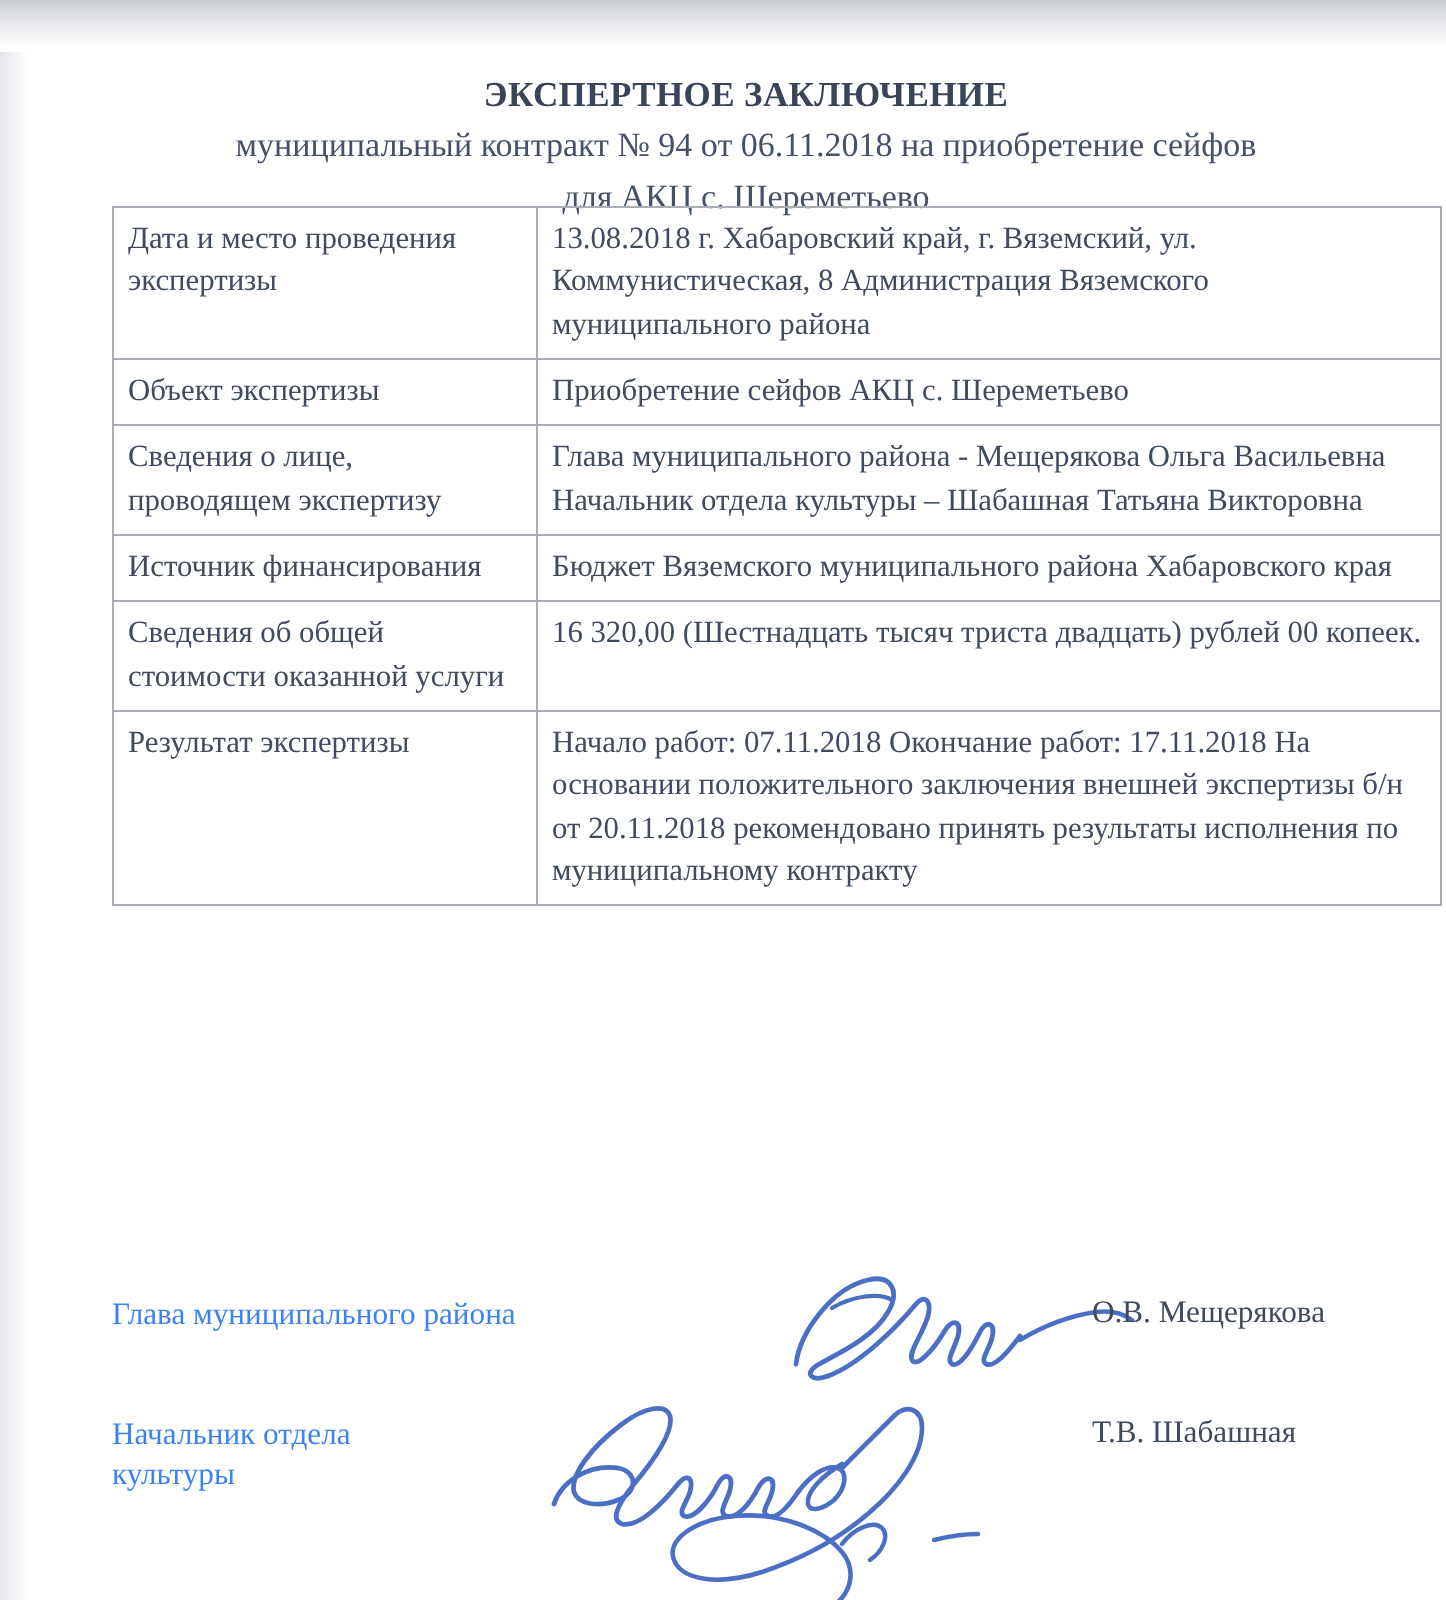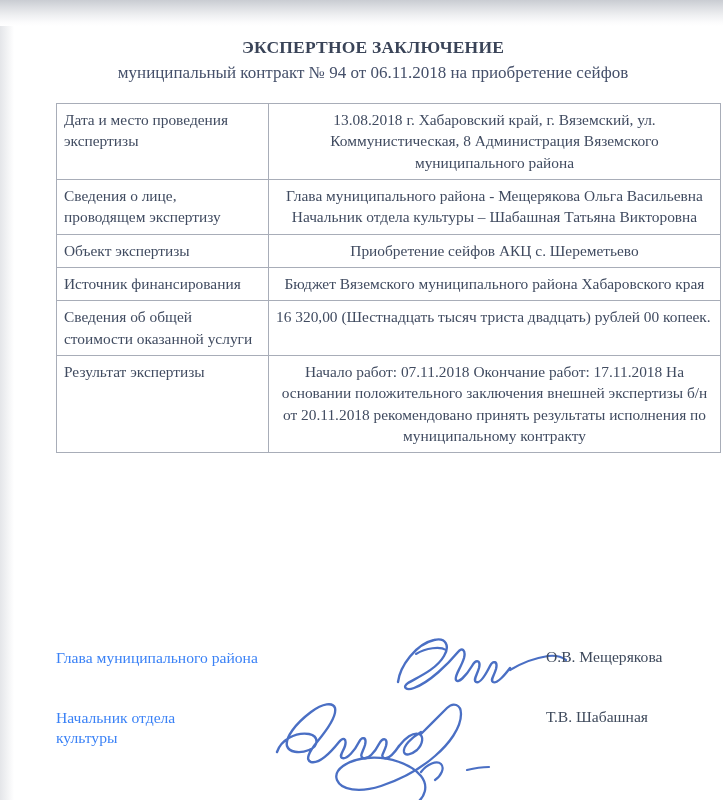--- a/index.html
+++ b/index.html
@@ -88,21 +88,20 @@
     vertical-align: top;
     padding: 5px 7px 6px 7px;
     line-height: 1.385;
     margin-top: 31px;
   }
   .doc-table td.label {
     width: 197px;
   }
   .doc-table td.value {
     width: 437px;
-    text-align: center;
   }
   .doc-table td.value.justified {
     text-align: justify;
     text-justify: inter-word;
   }
   .pad-tall { padding-bottom: 30px; }
   .pad-mid  { padding-bottom: 20px; }
   .pad-small{ padding-bottom: 12px; }
 
   
@@ -158,38 +157,39 @@
 <body>
 
 <div class="page">
 
   <div class="scan-left-shade"></div>
   <div class="scan-top-shade"></div>
 
   <div class="title-block">
     <div class="doc-title">ЭКСПЕРТНОЕ ЗАКЛЮЧЕНИЕ</div>
     <div class="doc-subtitle">муниципальный контракт № 94 от 06.11.2018 на приобретение сейфов</div>
+    <div class="doc-subtitle">для АКЦ с. Шереметьево</div>
   </div>
 
   <table class="doc-table">
     <tbody>
       <tr>
         <td class="label pad-tall">Дата и место проведения экспертизы</td>
         <td class="value pad-tall">13.08.2018 г.
 Хабаровский край, г. Вяземский, ул. Коммунистическая, 8
 Администрация Вяземского муниципального района</td>
       </tr>
       <tr>
+        <td class="label">Объект экспертизы</td>
+        <td class="value">Приобретение сейфов АКЦ с. Шереметьево</td>
+      </tr>
+      <tr>
         <td class="label pad-tall">Сведения о лице, проводящем экспертизу</td>
         <td class="value pad-tall">Глава муниципального района - Мещерякова Ольга Васильевна
 Начальник отдела культуры – Шабашная Татьяна Викторовна</td>
-      </tr>
-      <tr>
-        <td class="label">Объект экспертизы</td>
-        <td class="value">Приобретение сейфов АКЦ с. Шереметьево</td>
       </tr>
       <tr>
         <td class="label pad-mid">Источник финансирования</td>
         <td class="value pad-mid">Бюджет Вяземского муниципального района Хабаровского края</td>
       </tr>
       <tr>
         <td class="label pad-small">Сведения об общей стоимости оказанной услуги</td>
         <td class="value justified pad-small">16 320,00  (Шестнадцать тысяч триста двадцать) рублей 00 копеек.</td>
       </tr>
       <tr>

